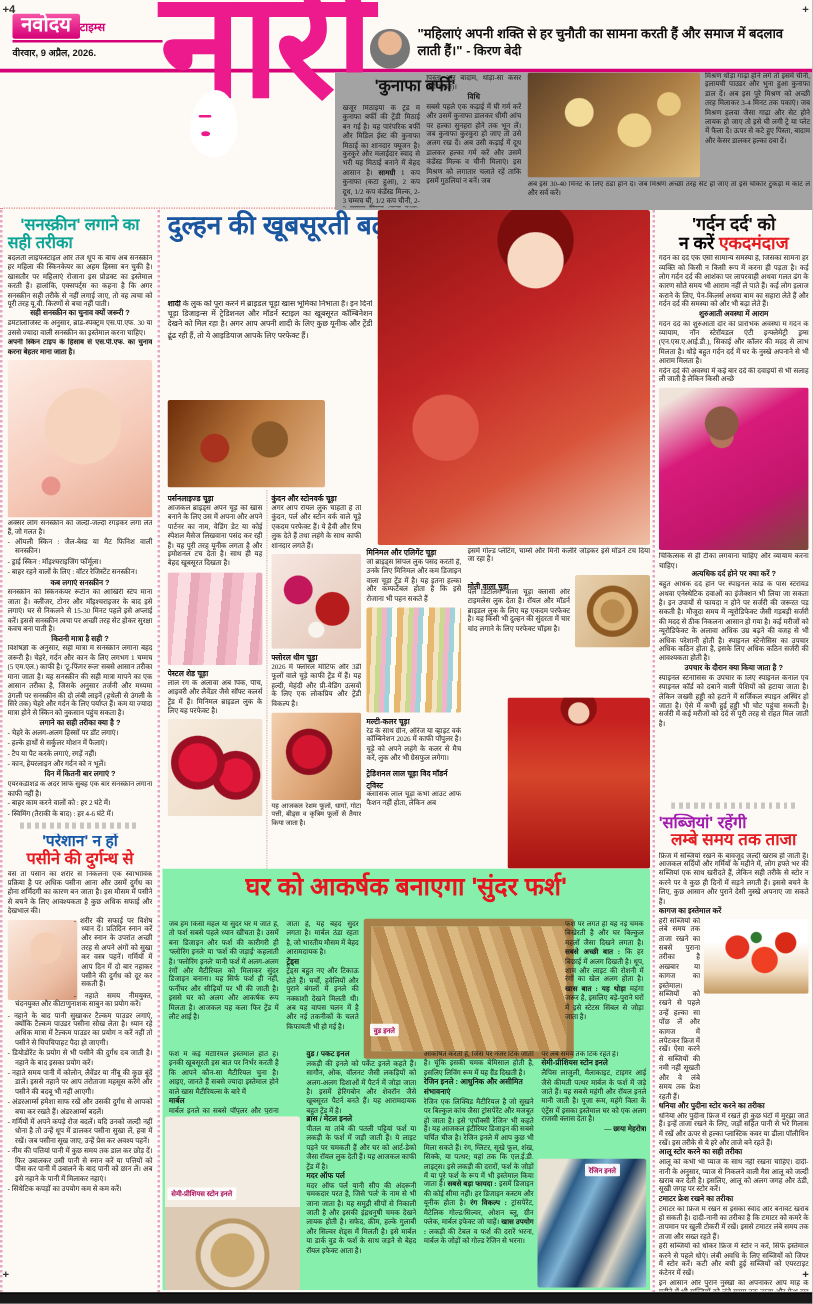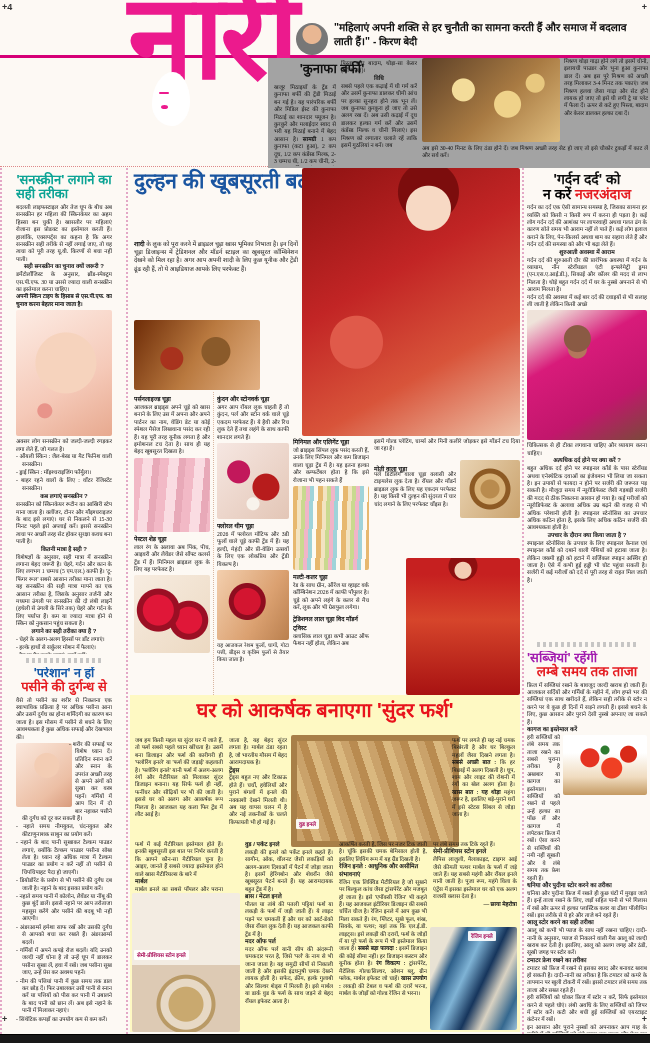--- a/index.html
+++ b/index.html
@@ -25,20 +25,25 @@
 </head>
 <body>
 
 <div id="page">
 
   <div class="abs mark" style="left:2px;top:2px">+4</div>
   <div class="abs mark" style="right:3px;top:2px">+</div>
   <div class="abs mark" style="left:2px;top:1014px">+</div>
   <div class="abs mark" style="right:3px;top:1014px">+</div>
 
+  <div class="abs" style="left:10px;top:8px;width:120px">
+    <span style="background:linear-gradient(#f554a5,#d60077);color:#fff;font:800 16px 'Liberation Sans',sans-serif;padding:1px 7px 2px;border-radius:2px">नवोदय</span><span style="color:#d60077;font:700 9px 'Liberation Sans',sans-serif">टाइम्स</span>
+    <div style="height:2px;background:#d60077;margin:2px 0 3px"></div>
+    <div style="font:700 7.5px 'Liberation Sans',sans-serif">वीरवार, 9 अप्रैल, 2026.</div>
+  </div>
 
   <div class="abs" style="left:128px;top:-22px;width:245px;z-index:1;color:#ec1a8d;font:800 118px 'Liberation Sans',sans-serif;line-height:1;letter-spacing:-4px">नारी</div>
   <div class="abs" style="left:152px;top:72px;width:38px;height:54px;background:#fff;border-radius:55% 45% 48% 52%/60% 55% 45% 40%;z-index:1">
     <div style="position:absolute;left:9px;top:33px;width:7px;height:4px;background:#ec1a8d;border-radius:50%"></div>
     <div style="position:absolute;left:7px;top:20px;width:10px;height:2px;background:#ec1a8d;border-radius:2px"></div>
   </div>
 
   <div class="abs" style="left:296px;top:23px;width:32px;height:32px;border-radius:50%;background:radial-gradient(circle at 50% 36%,#e9b793 0 9px,#777 10px),linear-gradient(#999,#666)"></div>
   <div class="abs" style="left:334px;top:21px;width:312px;font:700 10.5px 'Liberation Sans',sans-serif;line-height:1.3;color:#111">
     <span>"महिलाएं अपनी शक्ति से हर चुनौती का सामना करती हैं और समाज में बदलाव लाती हैं।"</span>
@@ -56,21 +61,21 @@
       <span>पिस्ता और बादाम, थोड़ा-सा केसर (ऑप्शनल)।</span>
       <div class="sh">विधि</div>
       <span>सबसे पहले एक कढ़ाई में घी गर्म करें और उसमें कुनाफा डालकर धीमी आंच पर हल्का सुनहरा होने तक भून लें। जब कुनाफा कुरकुरा हो जाए तो उसे अलग रख दें।</span> <span>अब उसी कढ़ाई में दूध डालकर हल्का गर्म करें और उसमें कंडेंस्ड मिल्क व चीनी मिलाएं। इस मिश्रण को लगातार चलाते रहें ताकि इसमें गुठलियां न बनें। जब</span>
     </div>
     <div class="ph" style="left:154px;top:0;width:138px;height:84px;background:radial-gradient(circle at 30% 38%,#f3dc9a 0 11px,transparent 12px),radial-gradient(circle at 62% 55%,#efd28a 0 13px,transparent 14px),radial-gradient(circle at 82% 30%,#e8c87f 0 9px,transparent 10px),linear-gradient(135deg,#5d4027,#a97b43 55%,#dfbd7e)"></div>
     <div class="abs t" style="left:296px;top:0;width:84px;height:84px">मिश्रण थोड़ा गाढ़ा होने लगे तो इसमें चीनी, इलायची पाउडर और भुना हुआ कुनाफा डाल दें। अब इस पूरे मिश्रण को अच्छी तरह मिलाकर 3-4 मिनट तक पकाएं। जब मिश्रण हलवा जैसा गाढ़ा और सेट होने लायक हो जाए तो इसे घी लगी ट्रे या प्लेट में फैला दें। ऊपर से कटे हुए पिस्ता, बादाम और केसर डालकर हल्का दबा दें।</div>
     <div class="abs t" style="left:154px;top:87px;width:226px;height:21px">अब इसे 30-40 मिनट के लिए ठंडा होने दें। जब मिश्रण अच्छी तरह सेट हो जाए तो इसे चौकोर टुकड़ों में काट लें और सर्व करें।</div>
   </div>
   <div class="abs" style="left:0;top:166px;width:650px;border-top:1px dotted #d88"></div>
 
-  <div class="abs" style="left:0;top:168px;width:128px;height:866px;padding:0 14px;box-sizing:border-box;border-left:2px dotted #e3a7c6;border-right:2px dotted #e3a7c6">
+  <div class="abs" style="left:0;top:168px;width:128px;height:866px;padding:0 4px;box-sizing:border-box;border-left:2px dotted #e3a7c6;border-right:2px dotted #e3a7c6">
     <div style="height:486px;overflow:hidden">
       <div class="hl" style="font-size:13px;color:#0ba394;text-align:center;margin-top:5px">'सनस्क्रीन' लगाने का</div>
       <div class="hl" style="font-size:13px;color:#0ba394;text-align:left;margin-bottom:4px">सही तरीका</div>
       <div class="t">बदलती लाइफस्टाइल और तेज धूप के बीच अब सनस्क्रीन हर महिला की स्किनकेयर का अहम हिस्सा बन चुकी है। खासतौर पर महिलाएं रोजाना इस प्रोडक्ट का इस्तेमाल करती हैं। हालांकि, एक्सपर्ट्स का कहना है कि अगर सनस्क्रीन सही तरीके से नहीं लगाई जाए, तो वह त्वचा को पूरी तरह यू.वी. किरणों से बचा नहीं पाती।</div>
       <div class="sh">सही सनस्क्रीन का चुनाव क्यों जरूरी ?</div>
       <div class="t">डर्मेटोलॉजिस्ट के अनुसार, ब्रॉड-स्पेक्ट्रम एस.पी.एफ. 30 या उससे ज्यादा वाली सनस्क्रीन का इस्तेमाल करना चाहिए।</div>
       <div class="t" style="font-weight:700"><span>अपनी स्किन टाइप के हिसाब से एस.पी.एफ. का चुनाव</span> <span>करना बेहतर माना जाता है।</span></div>
       <div class="flowimg" style="height:126px;background:radial-gradient(circle at 52% 42%,#f6d3bd 0 30px,transparent 31px),radial-gradient(circle at 30% 80%,#e8948a 0 7px,transparent 8px),linear-gradient(150deg,#fdece4,#f5c9b8 60%,#e7a98f)"></div>
       <div class="t">अक्सर लोग सनस्क्रीन को जल्दी-जल्दी रगड़कर लगा लेते हैं, जो गलत है।</div>
       <div class="li">ऑयली स्किन : जैल-बेस्ड या मैट फिनिश वाली सनस्क्रीन।</div>
@@ -149,21 +154,21 @@
       <div class="abs colhead" style="left:0;top:24px;width:82px">मोती वाला चूड़ा</div>
       <div class="ph" style="left:86px;top:22px;width:60px;height:58px;background:radial-gradient(circle at 50% 50%,#b98b4e 0 9px,#d9b37a 10px 15px,#8d5a24 16px 20px,transparent 21px),linear-gradient(120deg,#e9d3b2,#caa36e)"></div>
       <div class="abs t" style="left:0;top:33px;width:82px;height:86px">पर्ल डिटेलिंग वाला चूड़ा क्लासी और टाइमलेस लुक देता है। रॉयल और मॉडर्न ब्राइडल लुक के लिए यह एकदम परफेक्ट है। यह किसी भी दुल्हन की सुंदरता में चार चांद लगाने के लिए परफेक्ट चॉइस है।</div>
       <div class="ph" style="left:32px;top:120px;width:114px;height:137px;background:radial-gradient(circle at 50% 9%,#f3cdb4 0 8px,transparent 9px),radial-gradient(circle at 50% 6%,#8e1010 0 14px,transparent 15px),linear-gradient(180deg,#c62020 12%,#d6452b 45%,#a81212 100%)"></div>
     </div>
   </div>
 
   <div class="abs" style="left:522px;top:168px;width:128px;height:866px;padding:0 3px;box-sizing:border-box;border-left:2px dotted #e3a7c6">
     <div style="height:470px;overflow:hidden">
       <div class="hl" style="font-size:14px;color:#111;text-align:center;margin-top:4px">'गर्दन दर्द' को</div>
-      <div class="hl" style="font-size:14px;text-align:center;margin-bottom:3px"><span style="color:#000000">न करें </span><span style="color:#e51d22">नजरअंदाज</span></div>
+      <div class="hl" style="font-size:14px;text-align:center;margin-bottom:3px"><span style="color:#000000">न करें </span><span style="color:#e51d22">एकदमंदाज</span></div>
       <div class="t">गर्दन का दर्द एक ऐसी सामान्य समस्या है, जिसका सामना हर व्यक्ति को किसी न किसी रूप में करना ही पड़ता है। कई लोग गर्दन दर्द की आशंका पर लापरवाही अथवा गलत ढंग के कारण सोते समय भी आराम नहीं ले पाते हैं। कई लोग इलाज कराने के लिए, पेन-किलर्स अथवा बाम का सहारा लेते हैं और गर्दन दर्द की समस्या को और भी बढ़ा लेते हैं।</div>
       <div class="sh">शुरुआती अवस्था में आराम</div>
       <div class="t">गर्दन दर्द की शुरुआती दौर की प्रारंभिक अवस्था में गर्दन के व्यायाम, नॉन स्टेरॉयडल एंटी इन्फ्लेमेट्री ड्रग्स (एन.एस.ए.आई.डी.), सिकाई और कॉलर की मदद से लाभ मिलता है। थोड़े बहुत गर्दन दर्द में घर के नुस्खे अपनाने से भी आराम मिलता है।</div>
       <div class="t">गर्दन दर्द की अवस्था में कई बार दर्द की दवाइयों से भी सलाह ली जाती है लेकिन किसी अच्छे</div>
       <div class="flowimg" style="height:130px;background:radial-gradient(circle at 42% 22%,#8a5a44 0 13px,transparent 14px),radial-gradient(circle at 42% 30%,#b3765c 0 9px,transparent 10px),linear-gradient(150deg,#efe3da 8%,#d81b7a 35%,#c2166c 70%,#7a4a3a)"></div>
       <div class="t">चिकित्सक से ही टीका लगवाना चाहिए और व्यायाम करना चाहिए।</div>
       <div class="sh">अत्यधिक दर्द होने पर क्या करें ?</div>
       <div class="t">बहुत अधिक दर्द होने पर स्पाइनल कॉर्ड के पास स्टेरॉयड अथवा एनेस्थेटिक दवाओं का इंजेक्शन भी लिया जा सकता है। इन उपायों से फायदा न होने पर सर्जरी की जरूरत पड़ सकती है। मौजूदा समय में न्यूरोडिफेक्ट जैसी गड़बड़ी सर्जरी की मदद से ठीक निकलना आसान हो गया है। कई मरीजों को न्यूरोडिफेक्ट के अलावा अधिक उम्र बढ़ने की वजह से भी अधिक परेशानी होती है। स्पाइनल स्टेनोसिस का उपचार अधिक कठिन होता है, इसके लिए अधिक कठिन सर्जरी की आवश्यकता होती है।</div>
       <div class="sh">उपचार के दौरान क्या किया जाता है ?</div>
       <div class="t">स्पाइनल स्टेनोसिस के उपचार के लिए स्पाइनल कैनाल एवं स्पाइनल कॉर्ड को दबाने वाली पेशियों को हटाया जाता है। लेकिन जख्मी हड्डी को हटाने में सर्जिकल स्पाइन अस्थिर हो जाता है। ऐसे में कभी हुई हड्डी भी चोट पहुंचा सकती है। सर्जरी में कई मरीजों को दर्द से पूरी तरह से राहत मिल जाती है।</div>
@@ -180,21 +185,21 @@
       <div class="t">धनिया और पुदीना फ्रिज में रखते ही कुछ घंटों में मुरझा जाते हैं। इन्हें ताजा रखने के लिए, जड़ों सहित पानी से भरे गिलास में रखें और ऊपर से हल्का प्लास्टिक कवर या ढीला पॉलीथिन रखें। इस तरीके से ये हरे और ताजे बने रहते हैं।</div>
       <div class="shl">आलू स्टोर करने का सही तरीका</div>
       <div class="t">आलू को कभी भी प्याज के साथ नहीं रखना चाहिए। दादी-नानी के अनुसार, प्याज से निकलने वाली गैस आलू को जल्दी खराब कर देती है। इसलिए, आलू को अलग जगह और ठंडी, सूखी जगह पर स्टोर करें।</div>
       <div class="shl">टमाटर फ्रेश रखने का तरीका</div>
       <div class="t">टमाटर को फ्रिज में रखने से इसका स्वाद और बनावट खराब हो सकती है। दादी-नानी का तरीका है कि टमाटर को कमरे के तापमान पर खुली टोकरी में रखें। इससे टमाटर लंबे समय तक ताजा और सख्त रहते हैं।</div>
       <div class="t">हरी सब्जियों को धोकर फ्रिज में स्टोर न करें, सिर्फ इस्तेमाल करने से पहले धोएं। लंबी अवधि के लिए सब्जियों को जिपर में स्टोर करें। कटी और बची हुई सब्जियों को एयरटाइट कंटेनर में रखें।</div>
       <div class="t">इन आसान और पुराने नुस्खों को अपनाकर आप माह के महीने में भी सब्जियों को लंबे समय तक ताजा और फ्रेश रख सकती हैं।</div>
     </div>
   </div>
 
-  <div class="abs" style="left:130px;top:695px;width:390px;height:337px;background:#fef9c3">
+  <div class="abs" style="left:130px;top:695px;width:390px;height:337px;background:#86efac">
     <div class="abs hl" style="left:0;top:5px;width:390px;font-size:20px;color:#e8131c;text-align:center">घर को आकर्षक बनाएगा 'सुंदर फर्श'</div>
 
     <div class="abs t" style="left:5px;top:42px;width:88px;height:100px">
       <span>जब हम किसी महल या सुंदर घर में जाते हैं, तो फर्श सबसे पहले ध्यान खींचता है। उसमें बना डिजाइन और फर्श की कारीगरी ही 'फ्लोरिंग इनले' या 'फर्श की जड़ाई' कहलाती है। 'फ्लोरिंग इनले' यानी फर्श में अलग-अलग रंगों और मैटीरियल को मिलाकर सुंदर डिजाइन बनाना।</span> <span>यह सिर्फ फर्श ही नहीं, फर्नीचर और सीढ़ियों पर भी की जाती है। इससे घर को अलग और आकर्षक रूप मिलता है। आजकल यह कला फिर ट्रेंड में लौट आई है।</span>
     </div>
     <div class="abs t" style="left:99px;top:42px;width:58px;height:100px">
       <span>जाता है, यह बेहद सुंदर लगता है। मार्बल ठंडा रहता है, जो भारतीय मौसम में बेहद आरामदायक है।</span>
       <div class="shl">ट्रेंड्स</div>
       <span>ट्रेंड्स बहुत नए और टिकाऊ होते हैं। चर्चों, हवेलियों और पुराने बंगलों में इनले की नक्काशी देखने मिलती थी। अब यह वापस चलन में है और नई तकनीकों के चलते किफायती भी हो गई है।</span>
     </div>

